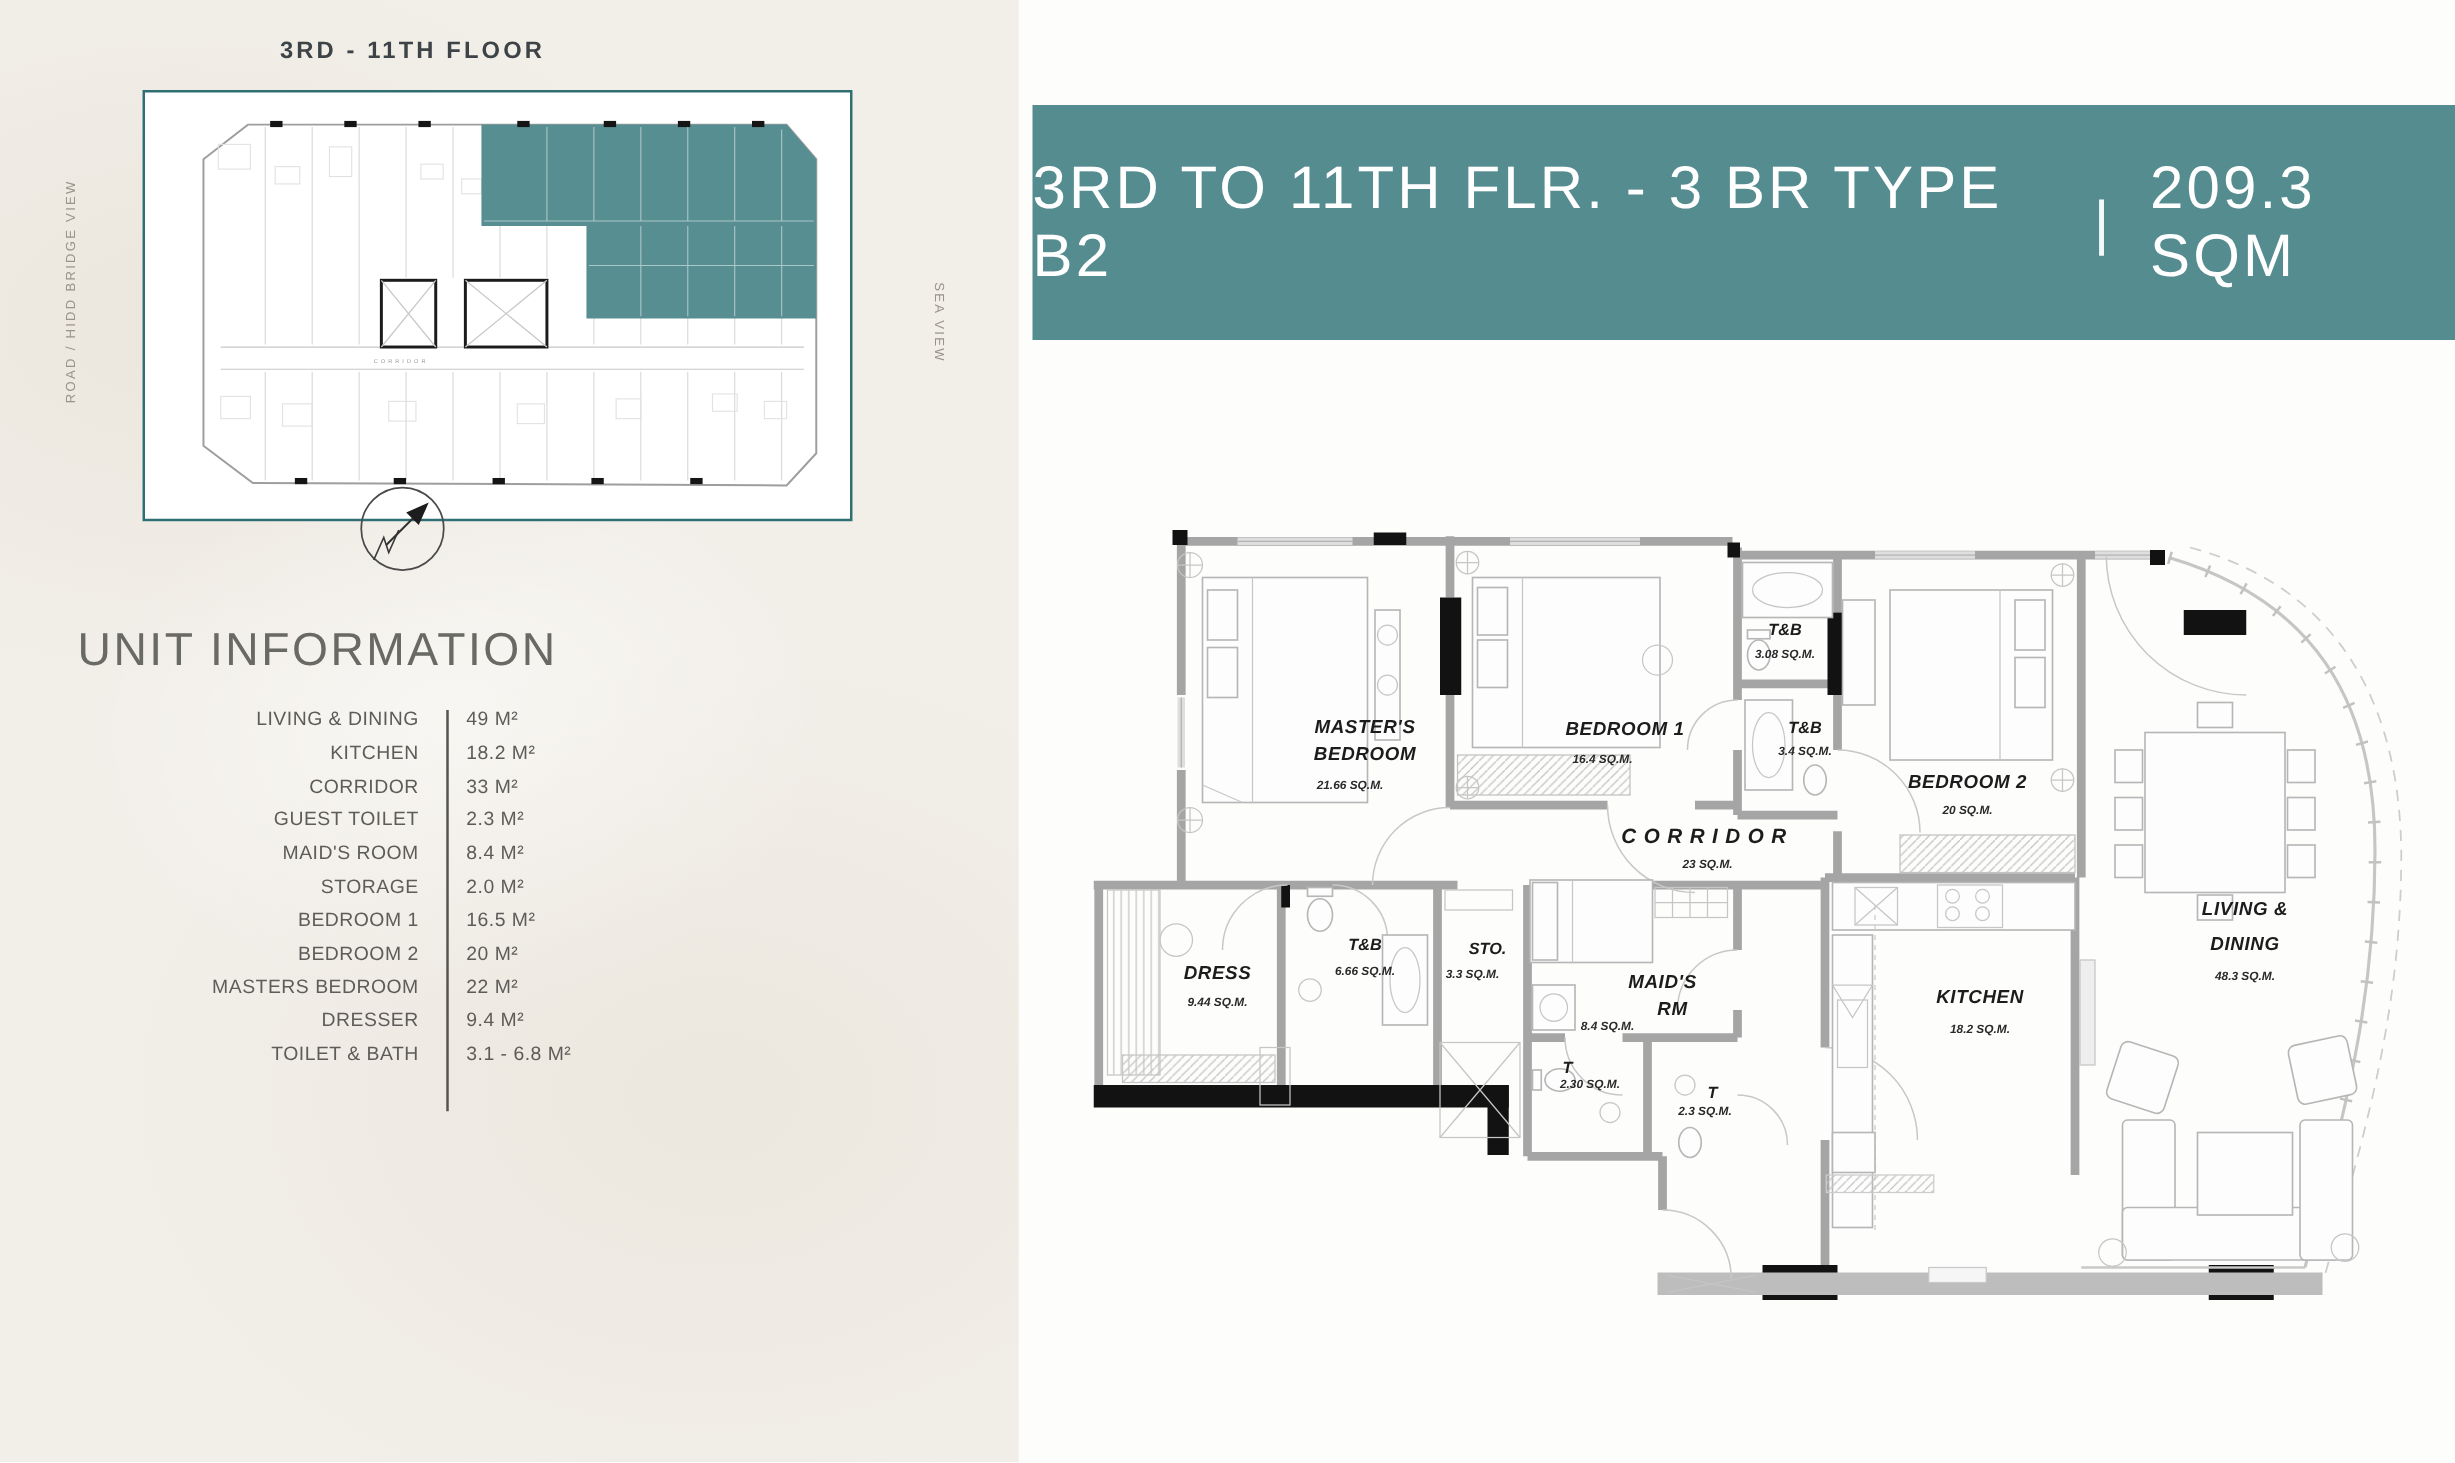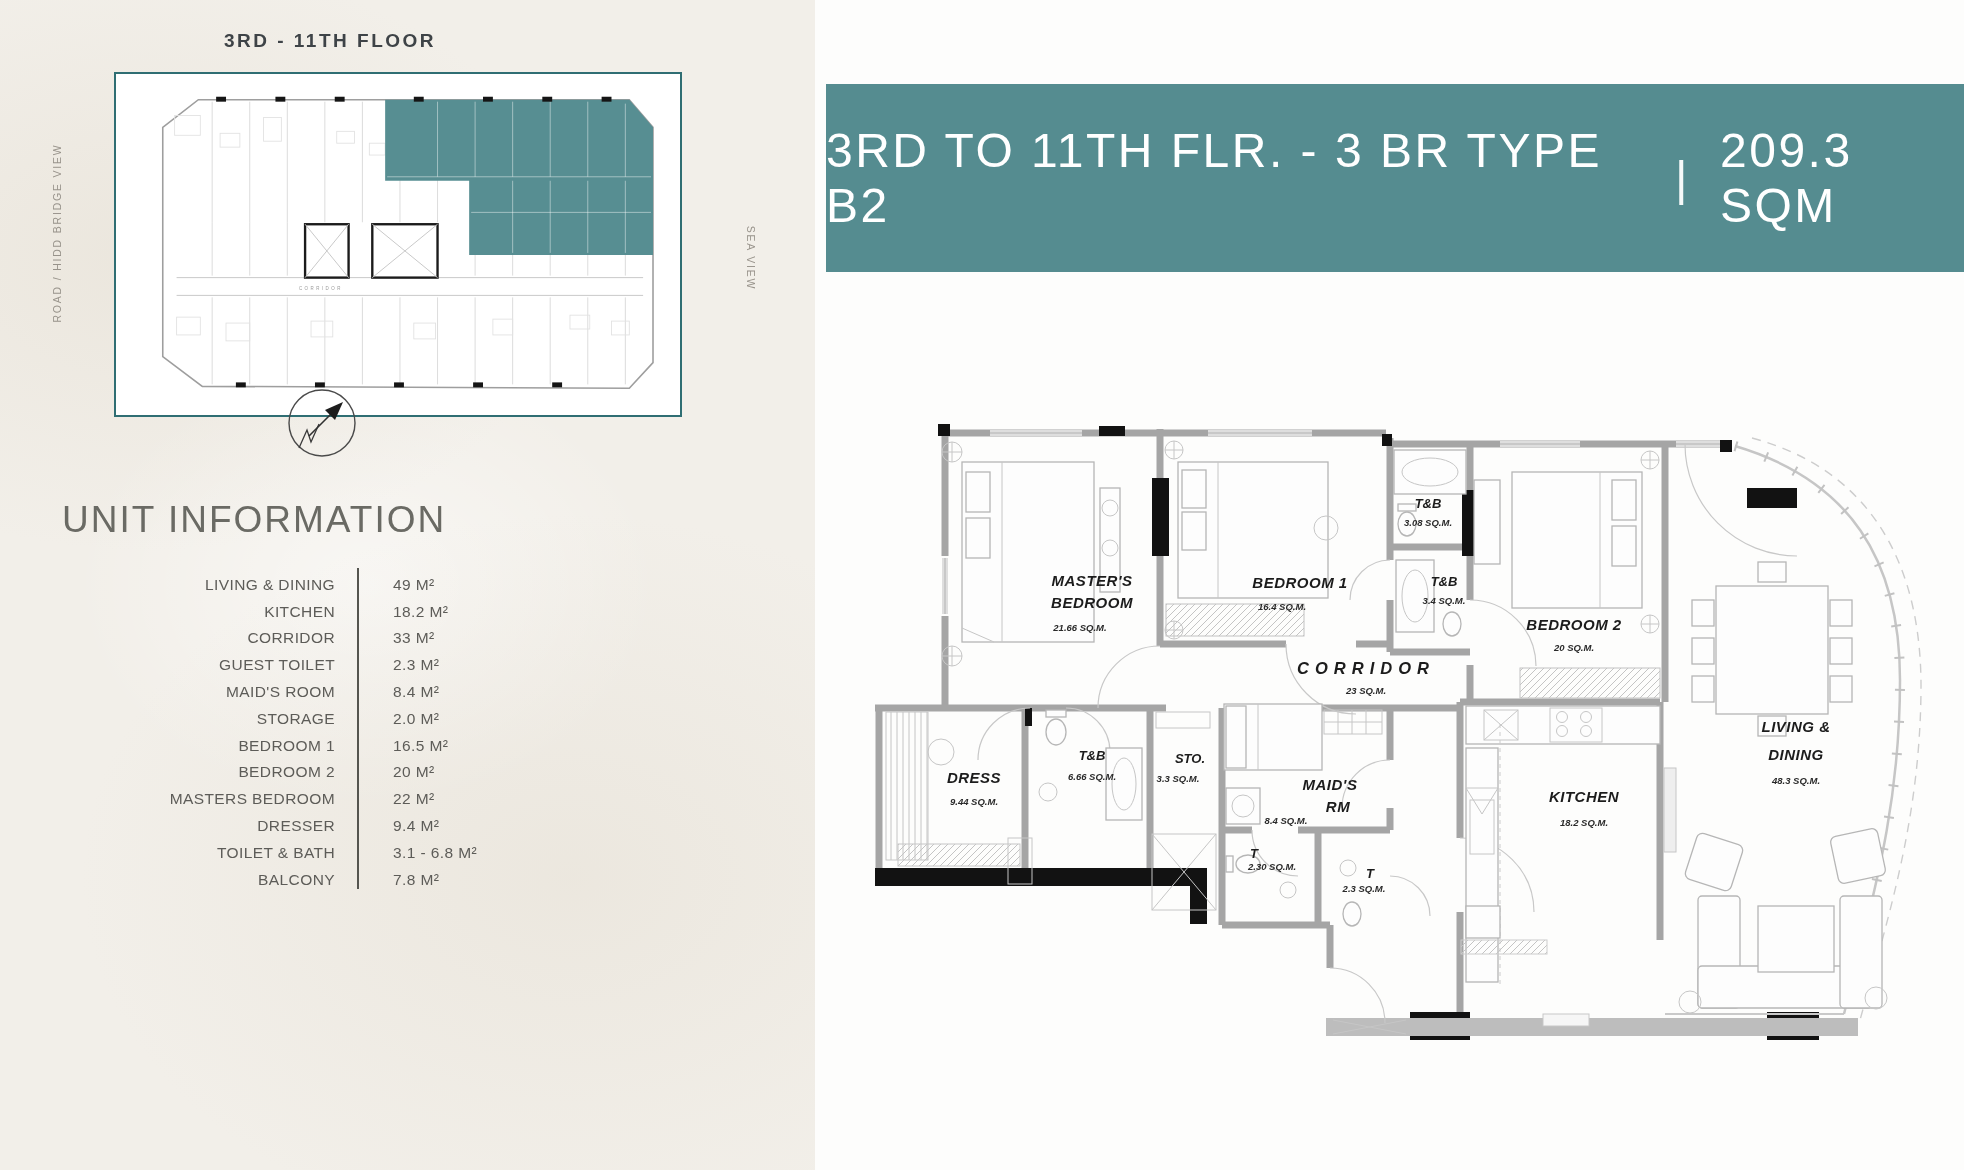--- a/index.html
+++ b/index.html
@@ -18,24 +18,24 @@
     background:#fff;border:2px solid #2f6e73;box-sizing:border-box;}
   .vlabel{position:absolute;white-space:nowrap;font-size:10.5px;letter-spacing:1.8px;
     color:#98938b;}
   #road-label{left:57px;top:233px;transform:translate(-50%,-50%) rotate(-90deg);}
   #sea-label{left:751px;top:258px;transform:translate(-50%,-50%) rotate(90deg);}
   #compass{position:absolute;left:285px;top:386px;}
   #unit-heading{position:absolute;left:62px;top:499px;
     font-family:Liberation Sans, sans-serif;font-weight:400;font-size:37px;
     letter-spacing:2px;color:#6a6a64;}
   #unit-table{position:absolute;left:0;top:567px;width:520px;}
-  #unit-table .trow{display:flex;height:26.8px;align-items:flex-end;
+  #unit-table .trow{display:flex;height:26.8px;align-items:flex-start;
     font-size:15.5px;color:#5d5c58;letter-spacing:.4px;}
   #unit-table .lab{width:335px;text-align:right;}
-  #unit-table .val{margin-left:58px;}
+  #unit-table .val{margin-left:38px;}
   #table-divider{position:absolute;left:357px;top:568px;width:2px;height:321px;
     background:#55554f;}
   
   #type-banner{position:absolute;left:816px;top:84px;width:1148px;height:188px;
     display:flex;align-items:center;justify-content:center;color:#ffffff;
     font-size:48px;letter-spacing:2.5px;font-weight:400;}
   #type-banner .sep{margin:0 30px;font-weight:400;opacity:.95;}
   
   #floor-plan{position:absolute;left:690px;top:330px;}
   .w{stroke:#a5a5a5;stroke-width:7;fill:none;}
@@ -181,24 +181,20 @@
           <span class="val">22 M²</span>
         </div>
       <div class="trow">
           <span class="lab">DRESSER</span>
           <span class="val">9.4 M²</span>
         </div>
       <div class="trow">
           <span class="lab">TOILET &amp; BATH</span>
           <span class="val">3.1 - 6.8 M²</span>
         </div>
-      <div class="trow">
-          <span class="lab">BALCONY</span>
-          <span class="val">7.8 M²</span>
-        </div>
     </div>
     <div id="table-divider"></div>
   </div>
 
   <div id="type-banner" style="background-color: rgb(85, 140, 144); margin-left: 10px;">
     <span>3RD TO 11TH FLR. - 3 BR TYPE B2</span>
     <span class="sep">|</span>
     <span>209.3 SQM</span>
   </div>
 

